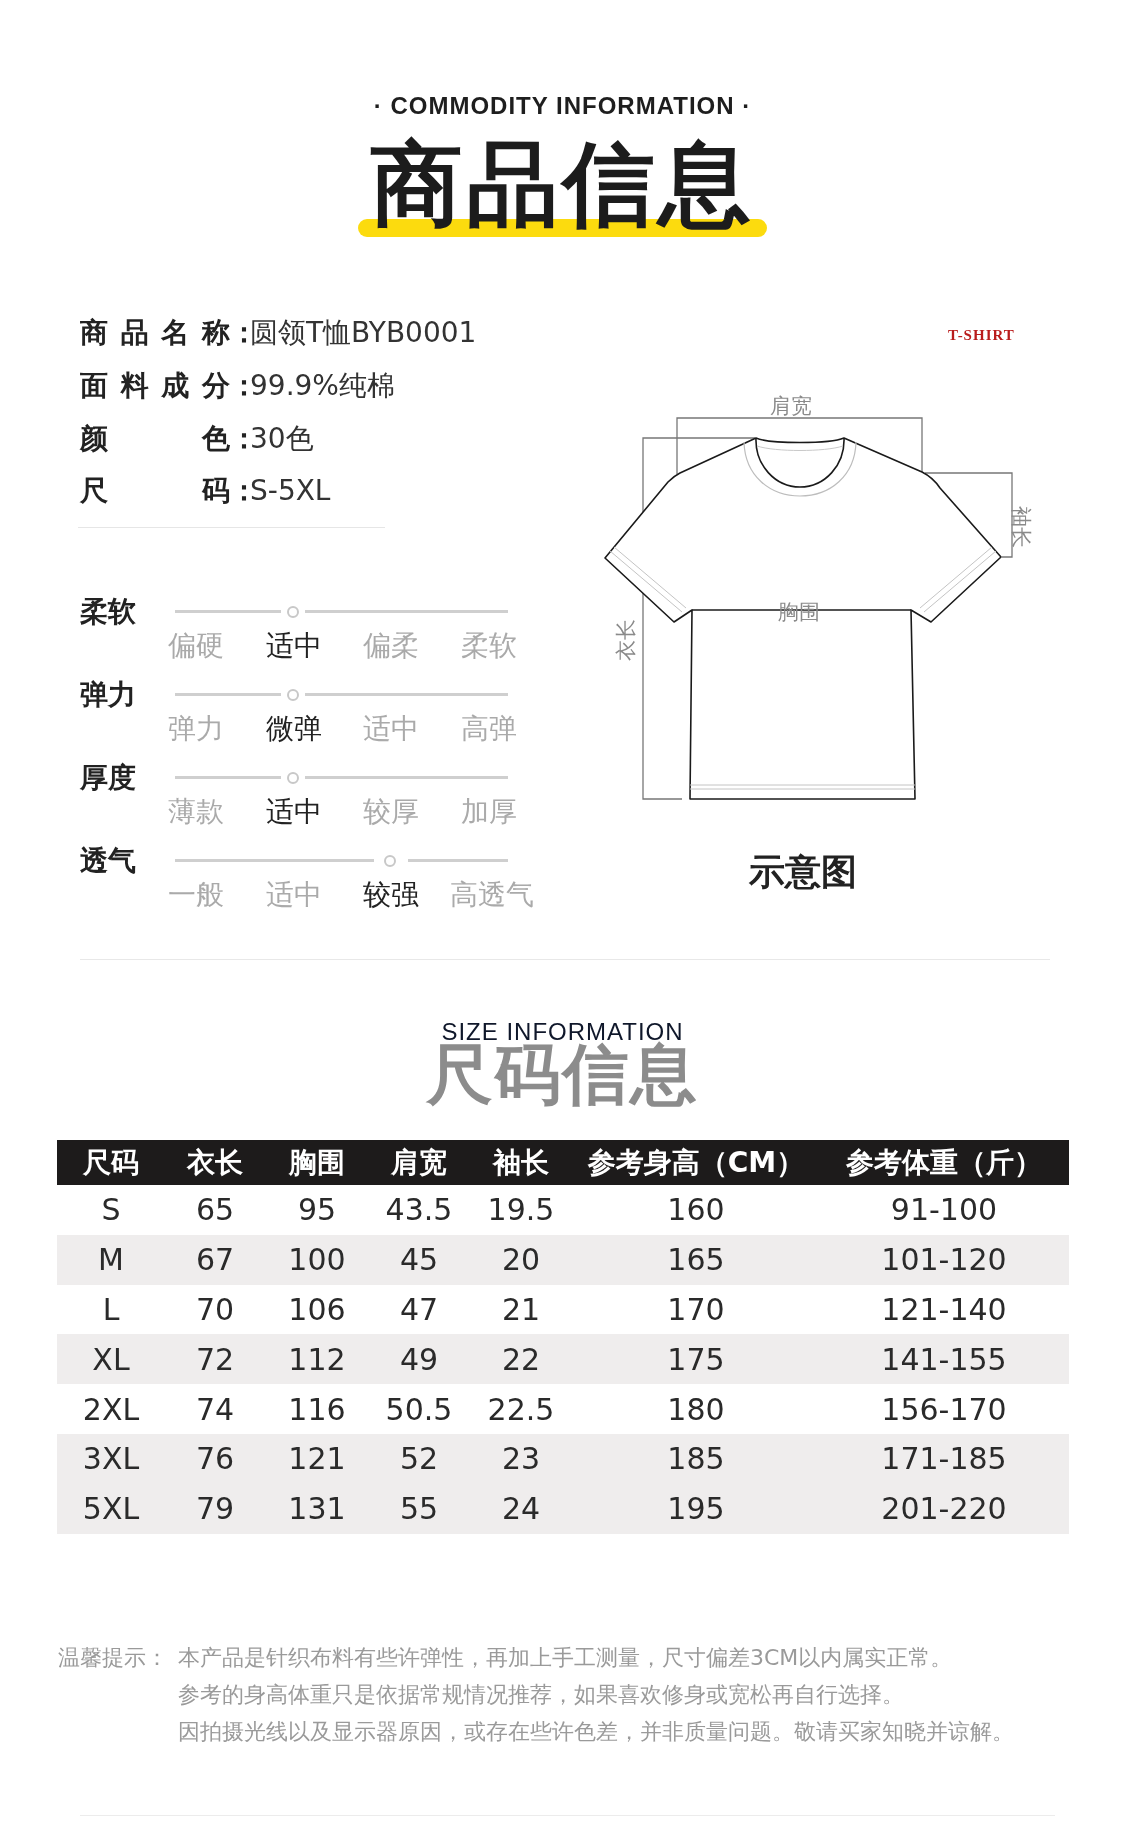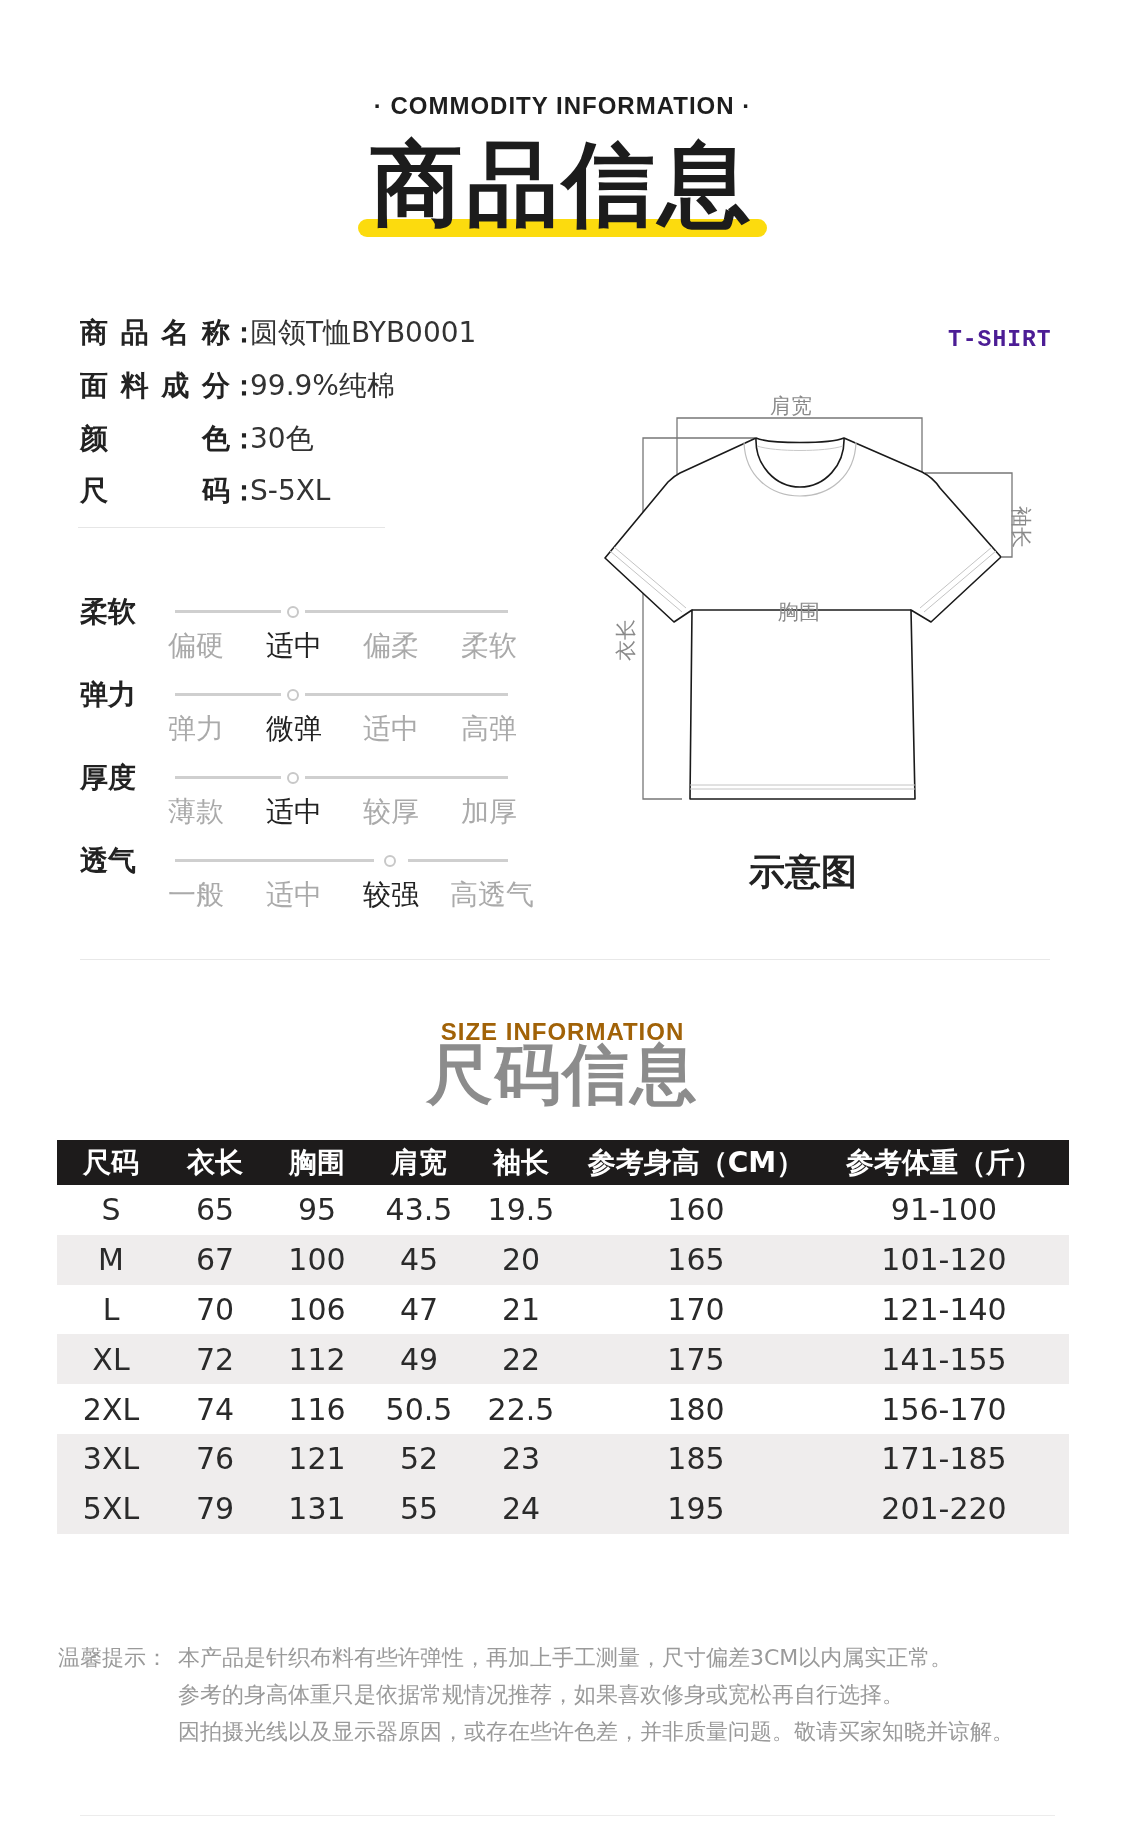--- a/index.html
+++ b/index.html
@@ -22,30 +22,30 @@
   .info-divider { left:78px; top:527px; width:307px; height:1px; background:#e6e6e6; }
 
   
   .attr-label { left:80px; font-size:28px; font-weight:bold; color:#222; line-height:34px; }
   .track { height:3px; background:#cfcfcf; }
   .knob { width:8px; height:8px; border:2px solid #c8c8c8; border-radius:50%; background:#fff; }
   .opt { font-size:28px; line-height:34px; color:#aaa; width:90px; text-align:center; }
   .opt.sel { color:#222; }
 
   
-  .tshirt-tag { left:948px; top:327px; font-family:Liberation Mono, monospace; font-weight:bold;
-                font-size:23px; letter-spacing:1px; color:#4c1d95; }
+  .tshirt-tag { left:948px; top:327px; font-family:Liberation Serif, serif; font-weight:bold;
+                font-size:15px; letter-spacing:1px; color:#b91c1c; }
   .dim-label { font-size:21px; color:#8a8a8a; line-height:24px; }
   .caption { left:740px; top:848px; width:126px; text-align:center; font-size:36px; font-weight:bold; color:#222; }
 
   .section-divider { left:80px; top:959px; width:970px; height:1px; background:#e8e8e8; }
 
   
   .size-eyebrow { left:0; width:1125px; top:1018px; text-align:center; font-family:"Liberation Sans",sans-serif;
-                  font-weight:bold; font-size:24px; color:#a16207; letter-spacing:1px; }
+                  font-weight:normal; font-size:24px; color:#0f172a; letter-spacing:1px; }
   .size-title { left:0; width:1125px; top:1040px; text-align:center; font-size:66px; font-weight:bold;
                 color:#8c8c8c; letter-spacing:2px; line-height:70px; }
 
   .size-table { left:57px; top:1140px; width:1012px; border-collapse:collapse; }
   .size-table th { background:#1d1b1b; color:#fff; font-weight:bold; font-size:28px; height:45px; padding:0; }
   .size-table td { font-size:30px; color:#2a2a2a; height:49.8px; text-align:center; padding:0; }
   .size-table tr.stripe td { background:#efeded; }
 
   
   .note { left:58px; font-size:22px; color:#9a9a9a; line-height:26px; white-space:nowrap; }

